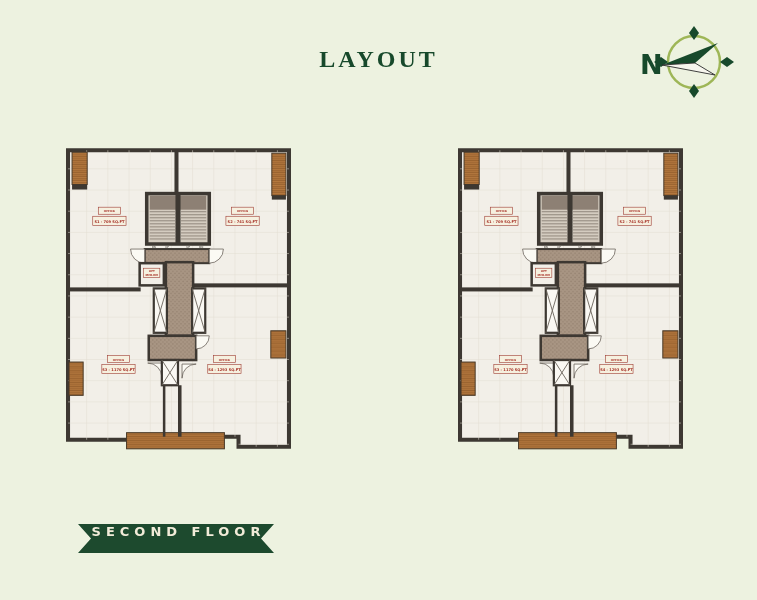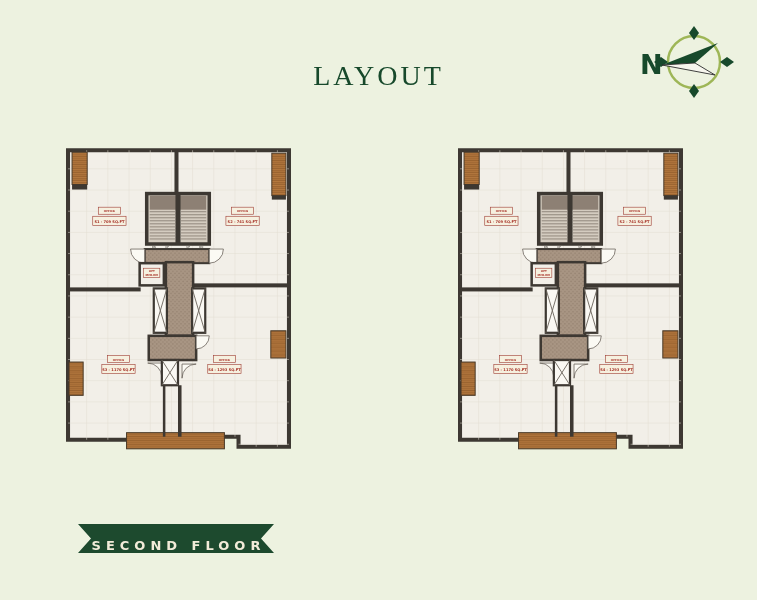--- a/index.html
+++ b/index.html
@@ -1,31 +1,31 @@
 <!DOCTYPE html>
 <html><head>
 <meta charset="utf-8">
 <style>
   html,body{margin:0;padding:0;}
   .page{
     position:relative;width:757px;height:600px;overflow:hidden;
     background:#edf2e0;font-family:"DejaVu Sans",sans-serif;
   }
   .page-title{
-    position:absolute;top:42px;left:0;right:0;margin:18px;text-align:center;
-    font-family:"Liberation Serif",serif;font-size:28px;font-weight:400;
+    position:absolute;top:42px;left:0;right:0;margin:4px;text-align:center;
+    font-family:"Liberation Serif",serif;font-size:24px;font-weight:700;
     letter-spacing:3px;color:#17492b;
   }
   .compass{position:absolute;left:636px;top:22px;width:102px;height:80px;}
   .plan{position:absolute;width:227px;height:305px;}
   .plan-second{left:65px;top:147px;}
   .plan-third{left:457px;top:147px;}
   .banner{
     position:absolute;top:524px;width:196px;height:29px;background:#1d4a2e;
-    color:#f2ecd9;display:flex;align-items:flex-end;justify-content:center;
+    color:#f2ecd9;display:flex;align-items:flex-start;justify-content:center;
     font-size:13px;font-weight:bold;letter-spacing:5px;
     clip-path:polygon(0 0,100% 0,calc(100% - 13px) 50%,100% 100%,0 100%,13px 50%);
   }
   .banner-second{left:78px;}
   .banner-third{left:487px;}
   .banner span{padding-left:5px;} 
   svg text{font-family:"DejaVu Sans",sans-serif;}
   .hidden-defs{position:absolute;width:0;height:0;}
 </style>
 </head>

